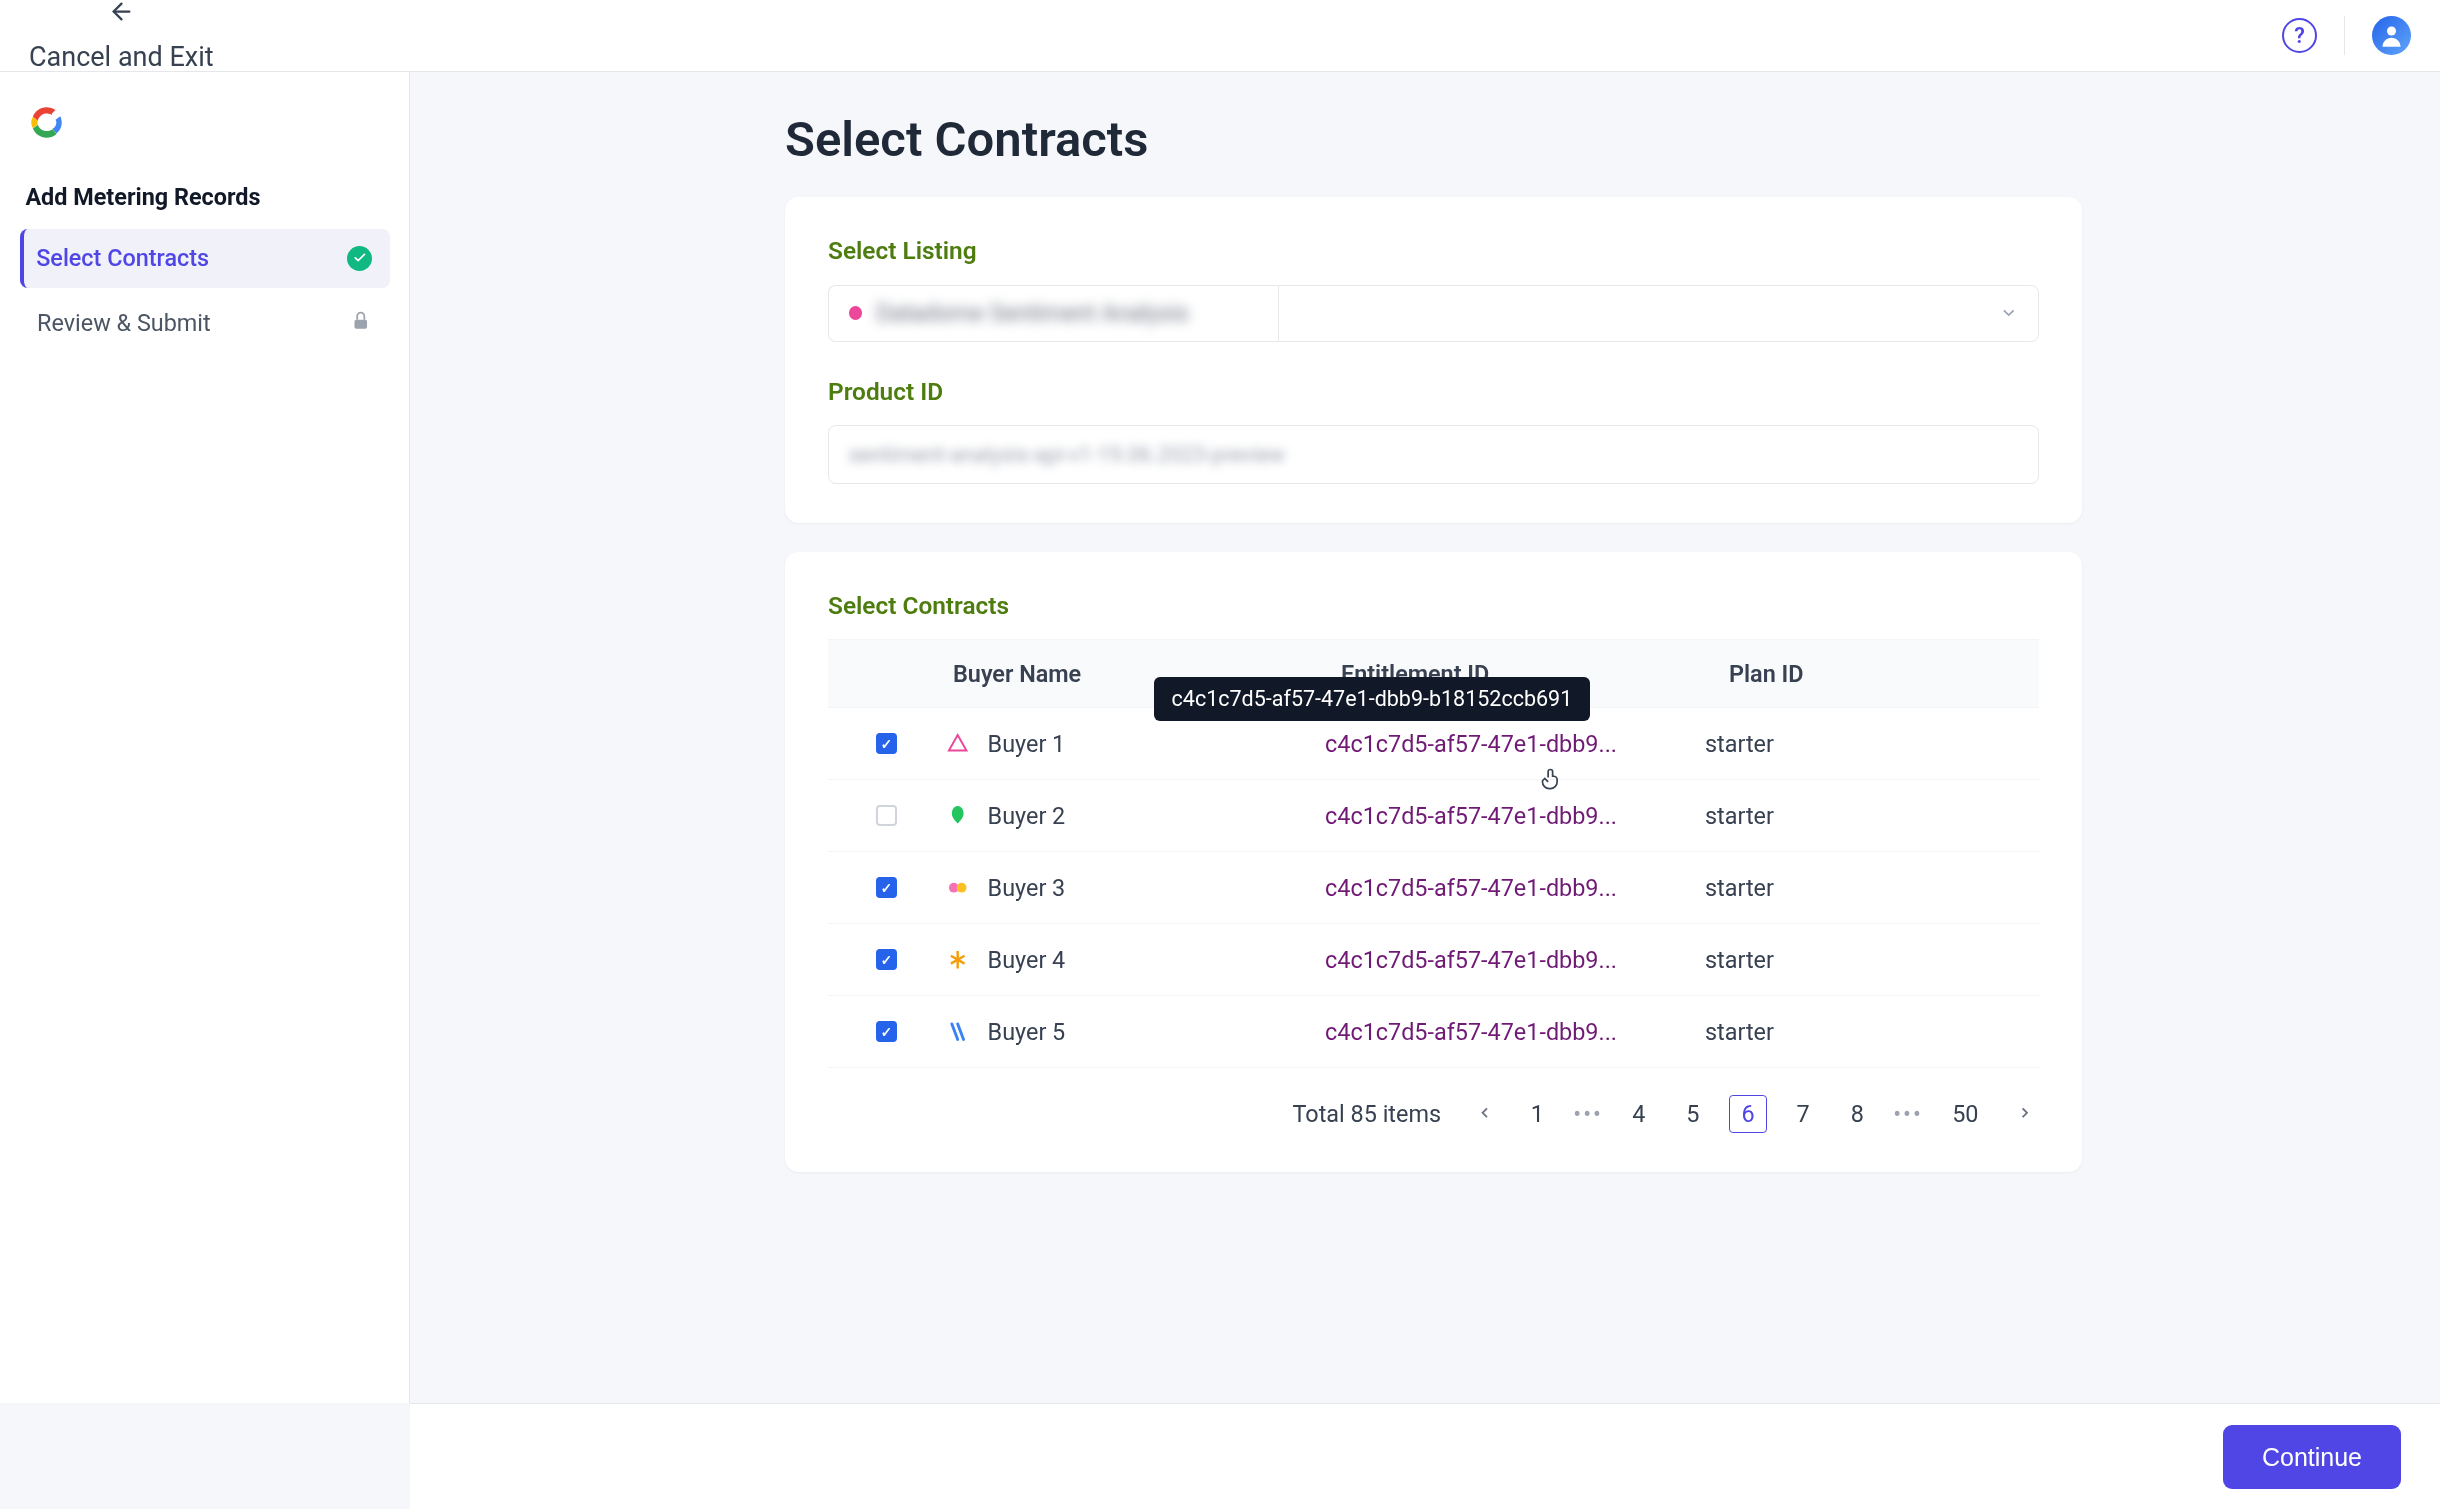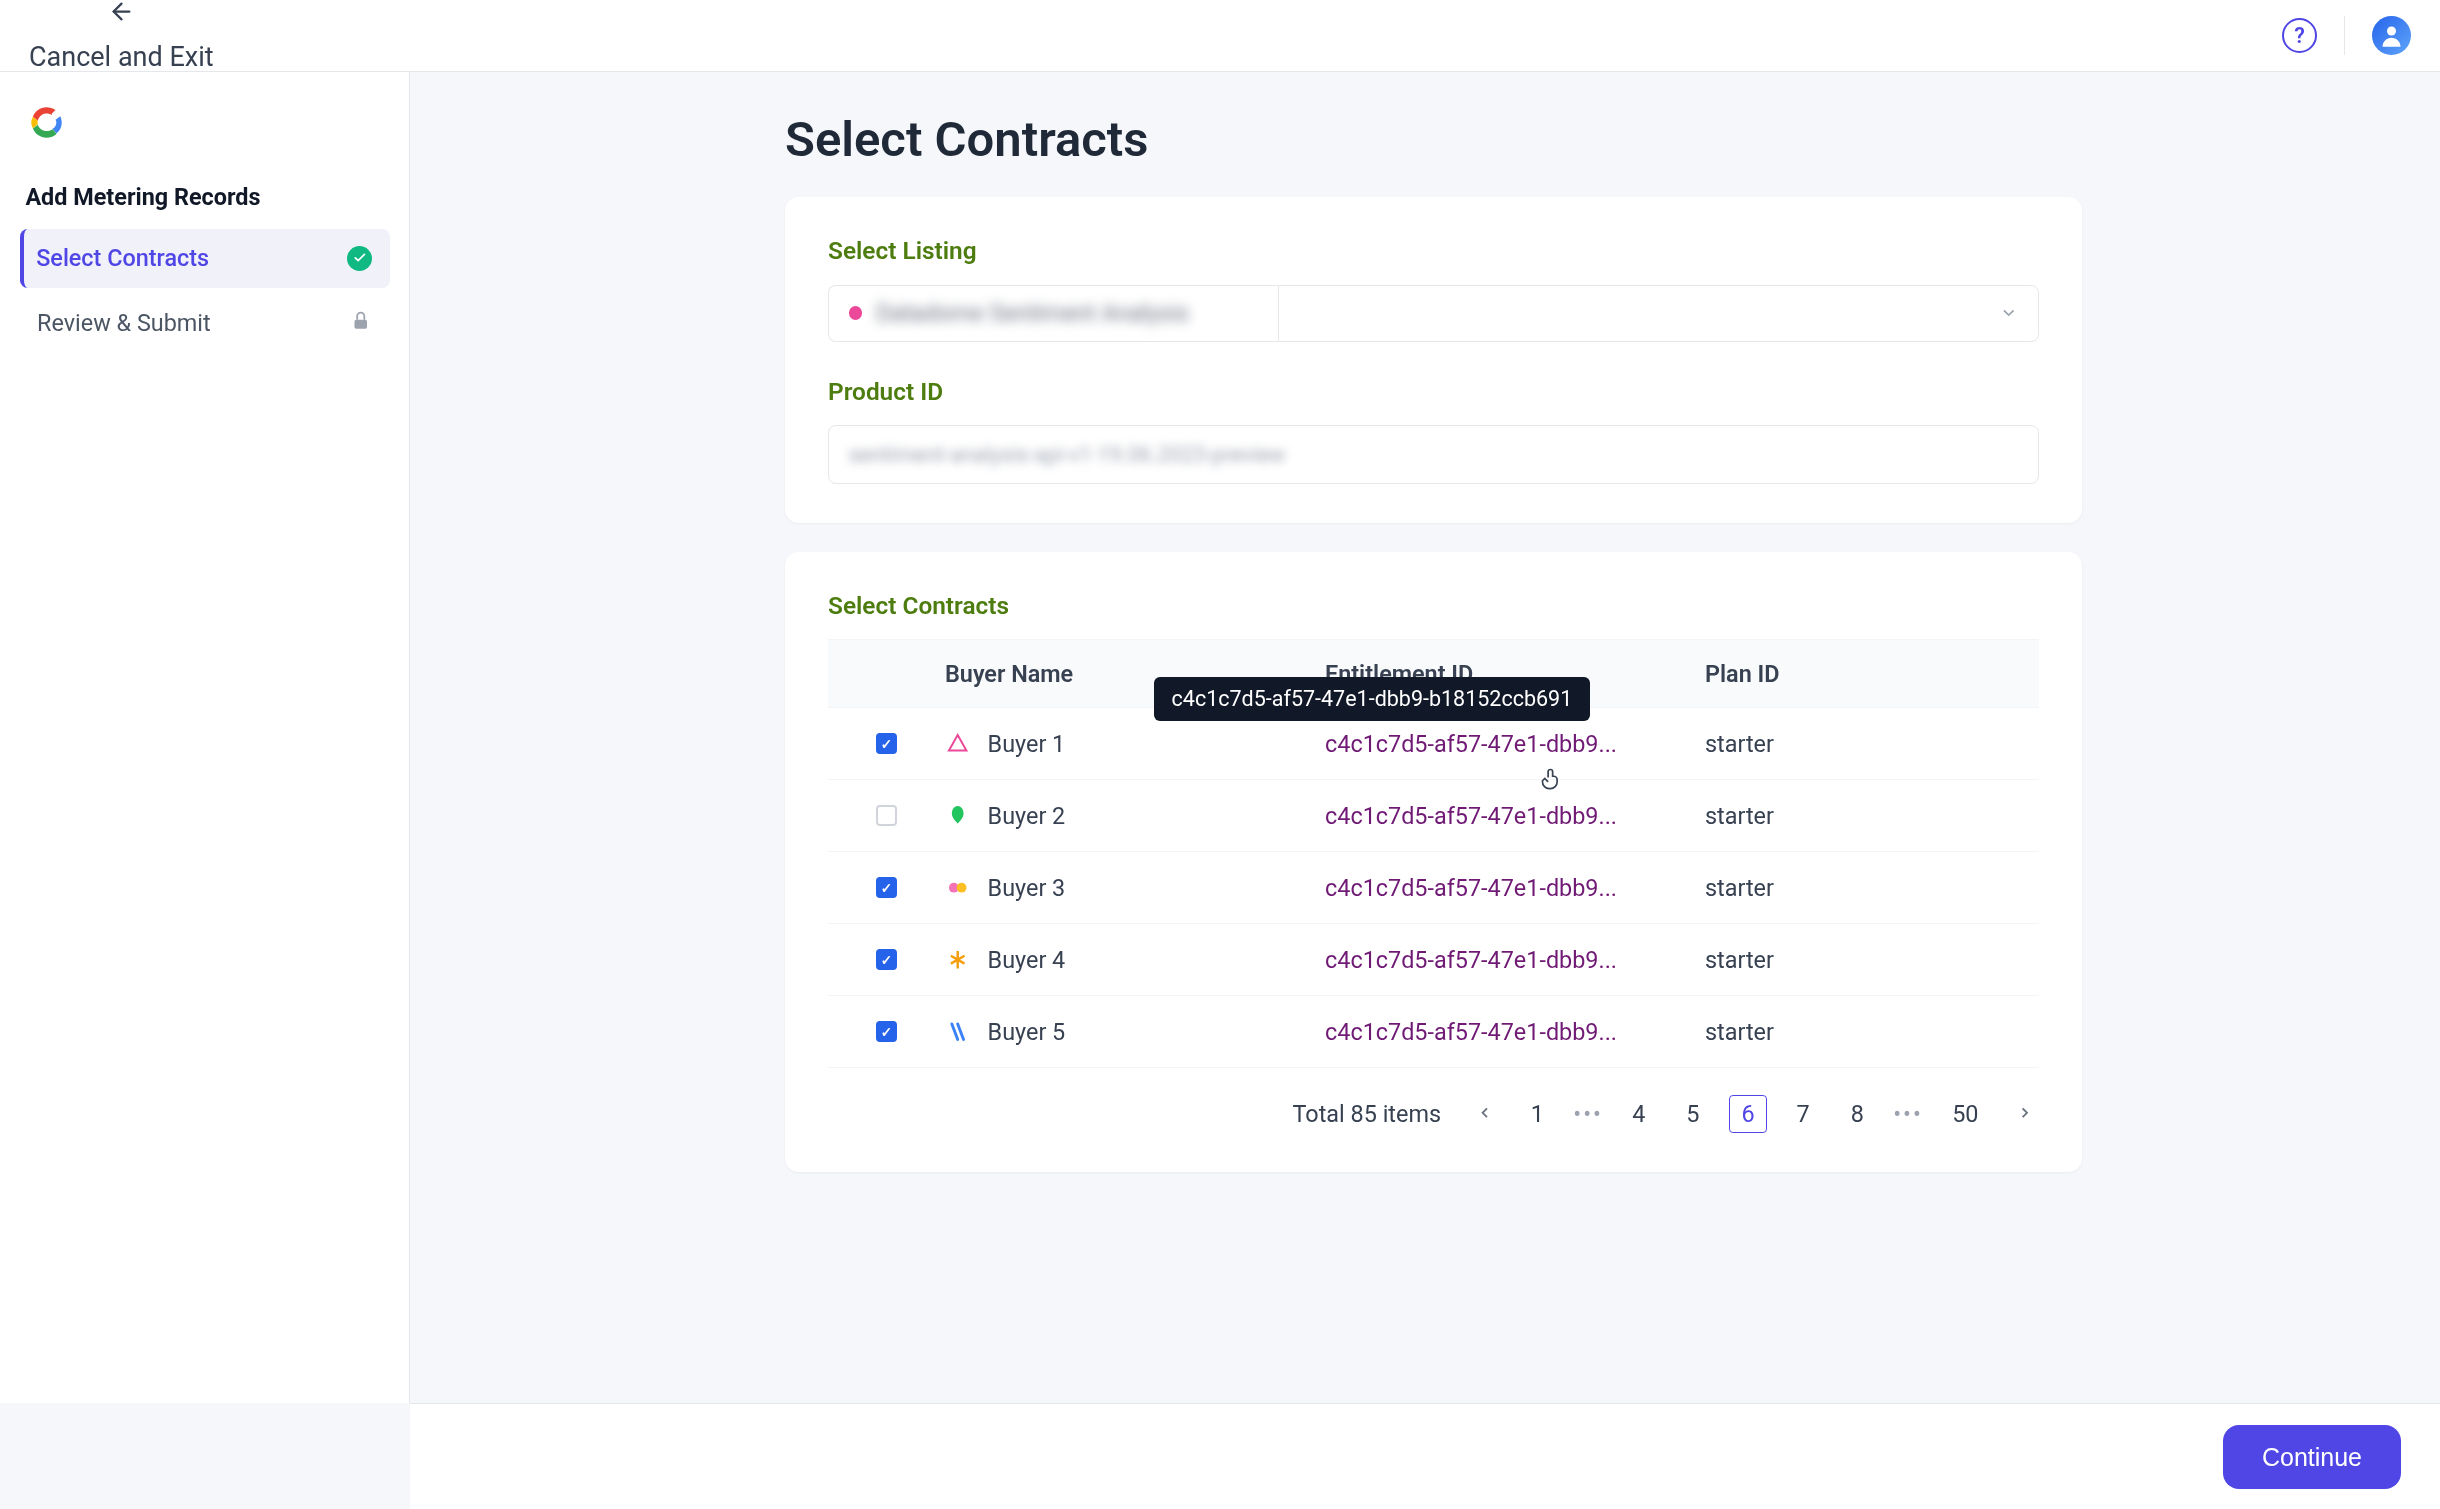--- a/index.html
+++ b/index.html
@@ -109,21 +109,21 @@
       cursor:pointer; color:#9ca3af;
     }
 
     .product-input {
       width:100%; border:1px solid #e5e7eb; border-radius:7.8px;
       padding:15.6px 19.5px; background:#fff;
     }
     .product-text { font-size:21.5px; color:#9ca3af; filter: blur(4.9px); user-select:none;}
 
     .table { width:100%; }
-    .thead { display:flex; background:#f9fafb; border-top:1px solid #f3f4f6; border-bottom:1px solid #f3f4f6; padding:19.5px 0; }
+    .thead { display:flex; background:#f9fafb; border-top:1px solid #f3f4f6; border-bottom:1px solid #f3f4f6; padding:19.5px 0;gap:8px; }
     .th, .td { font-size:23.4px; }
     .th { font-weight:600; color:#374151; }
     .col-check { width:117px; display:flex; align-items:center; justify-content:center; }
     .col-name { width:380px; display:flex; align-items:center; gap:17.6px; }
     .col-ent { width:380px; display:flex; align-items:center; position:relative;}
     .col-plan { width:254px; display:flex; align-items:center;}
 
     .trow { display:flex; border-bottom:1px solid #f3f4f6; padding:21.5px 0; }
 
     .checkbox {
@@ -161,21 +161,21 @@
     .page-num { cursor:pointer; padding:3.9px 11.7px; color:#374151; }
     .page-num.active { border:1.5px solid #4f46e5; border-radius:3.9px; color:#4f46e5; }
     .page-ellipsis { color:#9ca3af; letter-spacing:2px; }
 
     .footer {
       position:absolute; bottom:0; left:410px; right:0; height:107px;
       background:#fff; border-top:1px solid #e5e7eb;
       display:flex; align-items:center; justify-content:flex-end; padding:0 39px;
     }
     .continue-btn {
-      background:#4f46e5; color:#fff; border:none; border-radius:16px;
+      background:#4f46e5; color:#fff; border:none; border-radius:9px;
       padding:17.6px 39px; font-size:25px; font-weight:500; cursor:pointer;
     }
   </style>
 </head>
 <body>
 
 <div class="header">
   <div class="header-left">
     <span class="back-arrow">
       <svg viewBox="0 0 24 24" fill="none" stroke="#374151" stroke-width="2" stroke-linecap="round" stroke-linejoin="round">

